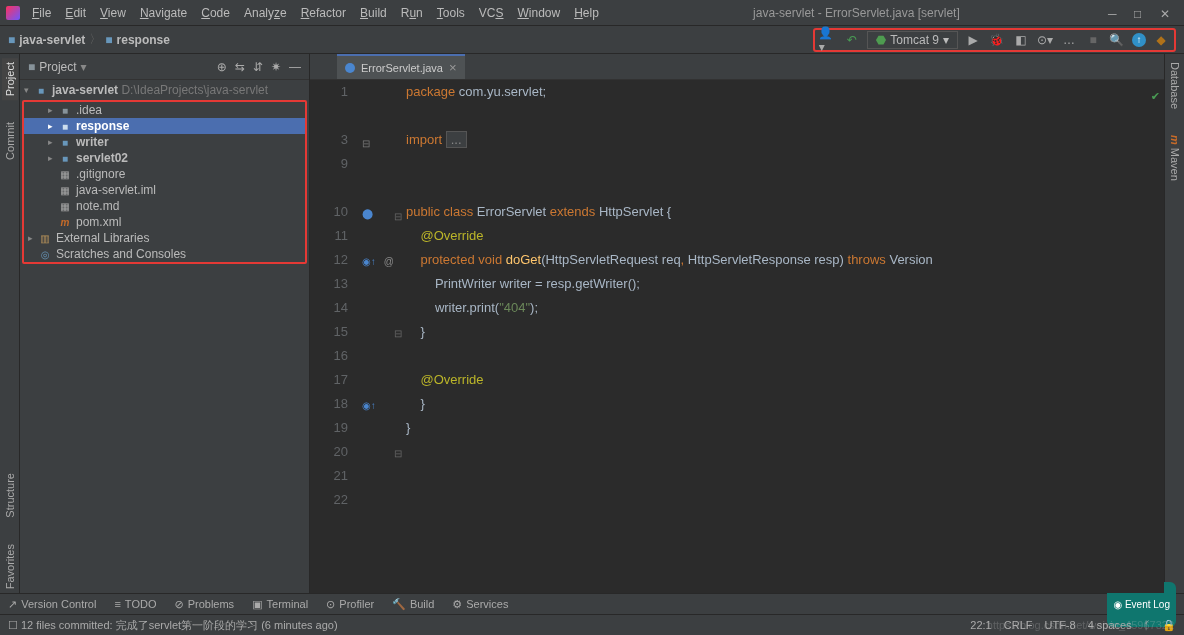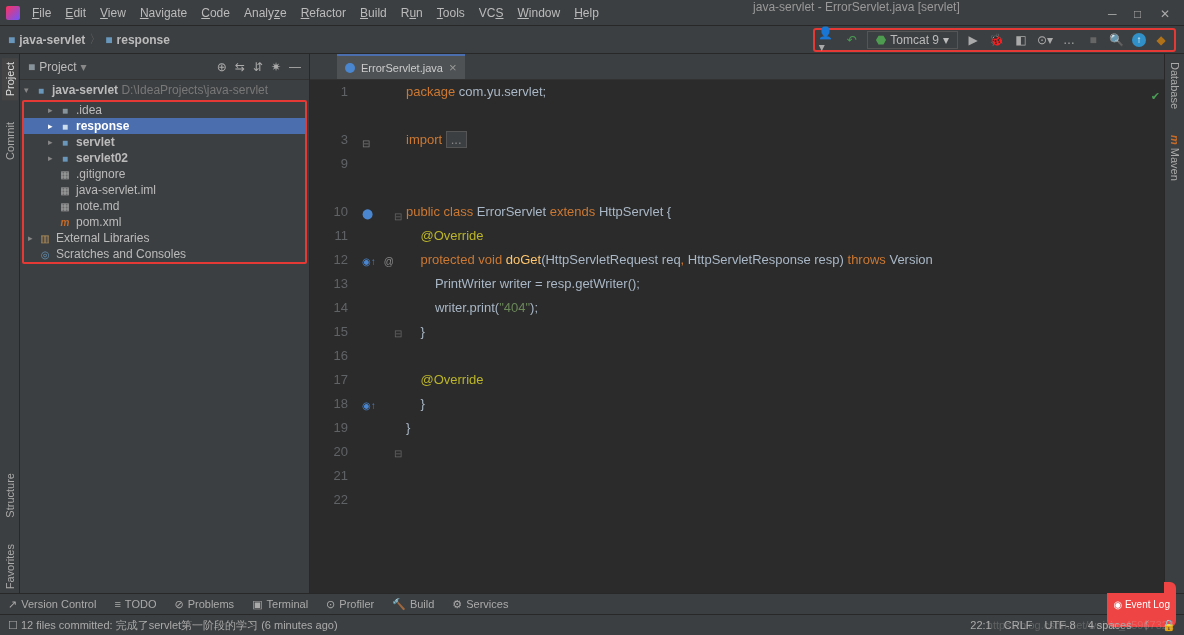--- a/index.html
+++ b/index.html
@@ -1,17 +1,17 @@
 <!DOCTYPE html>
 <html><head>
 <meta charset="utf-8">
 <style>
 * { margin:0; padding:0; box-sizing:border-box; font-family: -apple-system, Segoe UI, sans-serif; }
 body { background:#2b2b2b; color:#bbb; font-size:12px; width:1184px; height:635px; overflow:hidden; position:relative; }
-.titlebar { height:26px; background:#3c3f41; display:flex; padding:0 6px; border-bottom:1px solid #282828; }
+.titlebar { height:26px; background:#3c3f41; display:flex; align-items:center; padding:0 6px; border-bottom:1px solid #282828; }
 .titlebar .left { display:flex; gap:2px; align-items:center; }
 .titlebar .menu-item { padding:3px 6px; cursor:pointer; }
 .titlebar .underline { text-decoration:underline; }
 .titlebar .center { flex:1; text-align:center; color:#999; }
 .titlebar .win-controls { display:flex; gap:14px; align-items:center; padding-right:6px; }
 .titlebar .win-btn { width:12px; height:12px; cursor:pointer; color:#aaa; }
 .navbar { height:28px; background:#3c3f41; display:flex; align-items:center; padding:0 8px; border-bottom:1px solid #282828; }
 .breadcrumb { display:flex; align-items:center; gap:4px; }
 .breadcrumb .sep { color:#666; }
 .toolbar-right { margin-left:auto; display:flex; align-items:center; gap:6px; border:2px solid #e53935; border-radius:3px; padding:1px 4px; }
@@ -57,21 +57,21 @@
 .right-gutter { width:20px; background:#3c3f41; border-left:1px solid #282828; display:flex; flex-direction:column; align-items:center; padding-top:4px; gap:18px; }
 .right-gutter .tab { writing-mode:vertical-rl; font-size:11px; color:#aaa; cursor:pointer; padding:4px 2px; }
 .statusbar2 { height:21px; background:#3c3f41; border-top:1px solid #282828; display:flex; align-items:center; padding:0 8px; gap:18px; font-size:11px; color:#aaa; }
 .statusbar2 .item { display:flex; align-items:center; gap:4px; cursor:pointer; }
 .statusbar1 { height:21px; background:#3c3f41; border-top:1px solid #282828; display:flex; align-items:center; padding:0 8px; font-size:11px; color:#aaa; }
 .statusbar1 .right { margin-left:auto; display:flex; gap:12px; }
 .green { color:#499c54; }
 .orange { color:#cc7832; }
 .watermark { position:absolute; bottom:4px; right:10px; color:rgba(200,200,200,0.25); font-size:11px; pointer-events:none;}
 .ok-mark { position:absolute; top:4px; right:4px; color:#499c54; font-size:11px; }
-.event-log { margin-left:auto; background:#ef4444; color:#fff; padding:17px 6px; border-radius:6px; font-size:10px; }
+.event-log { margin-left:auto; background:#0f766e; color:#fff; padding:17px 6px; border-radius:6px; font-size:10px; }
 </style>
 </head>
 <body>
 
 <div class="titlebar">
   <div class="left">
     <span style="width:14px;height:14px;background:linear-gradient(135deg,#fe315d,#6b57ff);border-radius:2px;margin-right:4px;"></span>
     <span class="menu-item"><span class="underline">F</span>ile</span>
     <span class="menu-item"><span class="underline">E</span>dit</span>
     <span class="menu-item"><span class="underline">V</span>iew</span>
@@ -160,21 +160,21 @@
         <div class="tree-row selected">
           <span class="tree-indent" style="width:20px"></span>
           <span class="tree-arrow" style="color:#fff">▸</span>
           <span class="tree-icon" style="color:#cde">■</span>
           <b>response</b>
         </div>
         <div class="tree-row">
           <span class="tree-indent" style="width:20px"></span>
           <span class="tree-arrow">▸</span>
           <span class="tree-icon module-icon">■</span>
-          <b>servlet</b>
+          <b>writer</b>
         </div>
         <div class="tree-row">
           <span class="tree-indent" style="width:20px"></span>
           <span class="tree-arrow">▸</span>
           <span class="tree-icon module-icon">■</span>
           <b>servlet02</b>
         </div>
         <div class="tree-row">
           <span class="tree-indent" style="width:30px"></span>
           <span class="tree-icon file-icon">▦</span>

